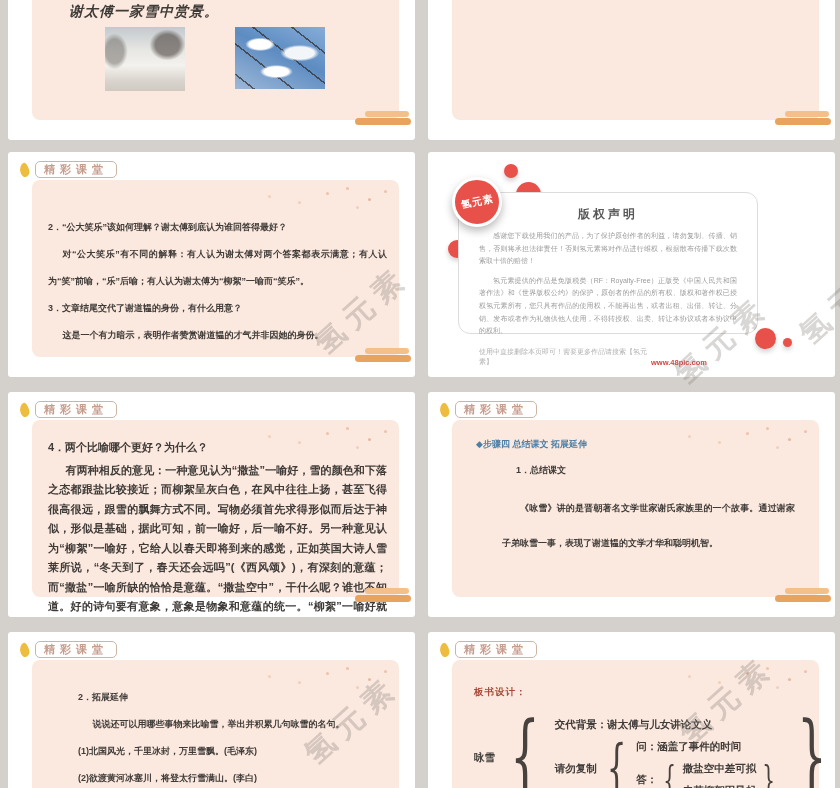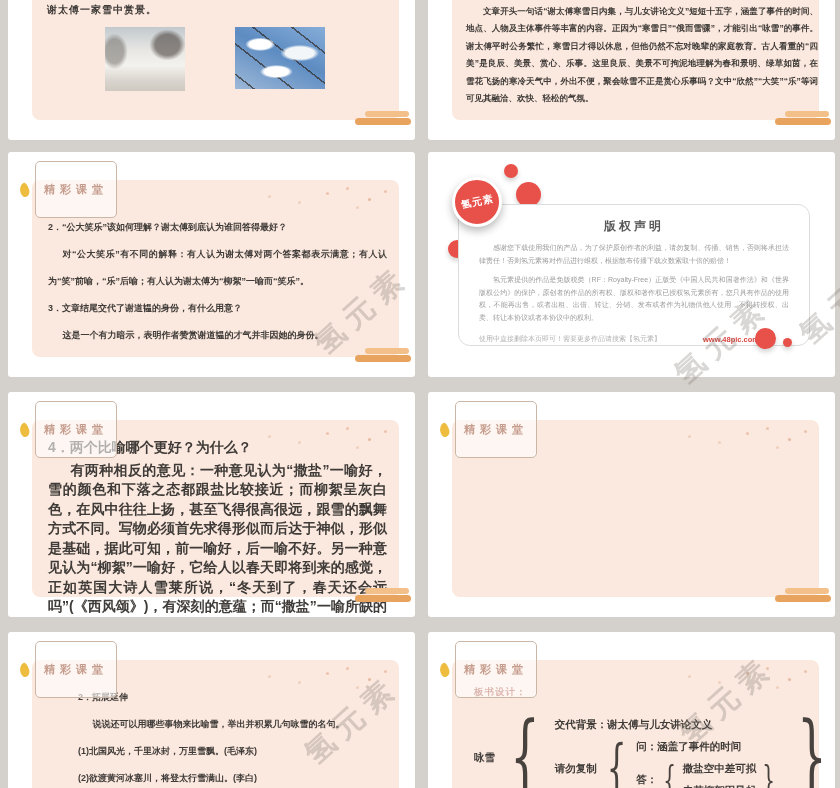--- a/index.html
+++ b/index.html
@@ -9,40 +9,40 @@
 
   
   .slide { position:absolute; width:407px; height:225px; background:#fff; border-radius:3px; overflow:hidden; }
   .r1 { top:-85px; } .r2 { top:152px; } .r3 { top:392px; } .r4 { top:632px; }
   .cl { left:8px; } .cr { left:428px; }
 
   
   .sl-header { position:absolute; top:9px; left:12px; display:flex; align-items:center; gap:6px; z-index:3; }
   .leaf { width:9px; height:14px; background:#eebc3e; border-radius:70% 30% 60% 40%/60% 60% 40% 40%;
           transform:rotate(-18deg); display:inline-block; }
-  .hbox { border:1px solid #cbb6a6; border-radius:5px; padding:20px 8px; color:#c69c8d;
+  .hbox { border:1px solid #cbb6a6; border-radius:5px; padding:0 8px; color:#c69c8d;
           font-size:11px; font-weight:bold; letter-spacing:5px; background:rgba(255,255,255,.6); }
 
   
   .pinkbox { position:absolute; left:24px; right:16px; top:28px; bottom:20px;
              background:#fbe8de; border-radius:8px; }
   .dots { position:absolute; top:12px; right:70px; width:3px; height:3px; border-radius:50%; background:#ecc4ae;
           box-shadow:20px -5px 0 #ecc4ae, 42px 6px 0 #e7b9a0, -28px 9px 0 #f0d0bd,
                      58px -2px 0 #ecc4ae, -58px 3px 0 #f0d0bd, 30px 14px 0 #f0d0bd; }
   .books { position:absolute; right:-12px; bottom:-5px; }
   .books i { display:block; border-radius:4px; }
   .books .b1 { width:44px; height:6px; background:#f3c08a; margin-left:10px; }
   .books .b2 { width:56px; height:7px; background:#e8a45f; margin-top:1px; }
 
   
   .txt { color:#3f3b38; font-weight:bold; }
   .just { text-align:justify; }
 
   
-  .s1-caption { position:absolute; left:39px; top:88px; font-size:10px; letter-spacing:1px; }
+  .s1-caption { position:absolute; left:61px; top:88px; font-size:14px; letter-spacing:1px;font-style:italic; }
   .wimg { position:absolute; top:112px; border:0; }
   .img-landscape { left:97px; width:80px; height:64px;
      background:
        radial-gradient(ellipse 30px 26px at 78% 28%, rgba(60,50,45,.55) 0 40%, transparent 60%),
        radial-gradient(ellipse 22px 30px at 12% 38%, rgba(90,85,80,.45) 0 40%, transparent 60%),
        linear-gradient(180deg,#c2c9cd 0%,#e6e6e3 35%,#f4f2ee 60%,#d8d3cc 85%,#cfc9c1 100%); }
   .img-branches { left:227px; width:90px; height:62px;
      background:
        radial-gradient(ellipse 20px 9px at 28% 28%, #fff 55%, transparent 75%),
        radial-gradient(ellipse 26px 11px at 72% 42%, #f3f6f9 55%, transparent 75%),
@@ -52,41 +52,41 @@
 
   
   .s2-text { position:absolute; left:38px; top:70px; width:352px; font-size:8.5px; line-height:17.5px; }
   .s2-text .ind { text-indent:2em; }
 
   
   .s3-body { padding:34px 12px 0 16px; font-size:9px; line-height:27px; }
   .ans { text-indent:1.6em; }
 
   
-  .cr-box { position:absolute; left:30px; top:52px; width:352px; height:142px;
+  .cr-box { position:absolute; left:30px; top:40px; width:300px; height:142px;
             border:1px solid #dcdcdc; border-radius:12px; background:#fff; z-index:1; }
   .cr-title { text-align:center; margin-top:13px; font-size:12px; letter-spacing:3px; color:#575757; font-weight:bold; }
   .cr-p { font-size:7px; color:#9b9b9b; line-height:1.8; margin:7px 20px 0; text-indent:2em; text-align:justify; }
   .cr-footer { display:flex; align-items:flex-end; margin:9px 20px 0; }
   .cr-note { font-size:7px; color:#b0b0b0; }
   .cr-url { font-size:7.5px; font-weight:bold; color:#d8453e; margin-left:auto; margin-right:30px; }
   .rc { position:absolute; border-radius:50%; background:#e8514a; box-shadow:0 3px 5px rgba(0,0,0,.18); }
   .badge { position:absolute; left:24px; top:25px; width:50px; height:50px; border-radius:50%;
            background:#e8514a; border:3px solid #fff; box-shadow:0 4px 8px rgba(0,0,0,.28);
            display:flex; align-items:center; justify-content:center; z-index:2; }
   .badge span { color:#fff; font-size:10px; font-weight:bold; transform:rotate(-12deg); letter-spacing:1px; }
   .c1 { left:76px; top:12px; width:14px; height:14px; }
   .c2 { left:88px; top:30px; width:25px; height:25px; }
   .c3 { left:20px; top:88px; width:18px; height:18px; }
   .c4 { left:52px; top:101px; width:10px; height:10px; }
   .c5 { left:327px; top:176px; width:21px; height:21px; z-index:2; }
   .c6 { left:355px; top:186px; width:9px; height:9px; z-index:2; }
 
   
-  .s5-body { padding:18px 12px 0 16px; font-size:14px; line-height:19.5px; }
+  .s5-body { padding:18px 12px 0 16px; font-size:11px; line-height:19.5px; }
   .s5-body .ans { margin-top:3px; }
 
   
   .s6-body { padding:18px 14px 0 14px; font-size:9px; }
   .step { color:#4d7fa6; margin-left:10px; font-weight:bold; }
   .s6-item { margin:13px 0 0 50px; }
   .s6-text { margin:14px 10px 0 36px; text-indent:2em; line-height:35px; text-align:justify; }
 
   
   .s7-body { padding:24px 14px 0 46px; font-size:9px; line-height:27px; }
@@ -127,21 +127,20 @@
 
   <div class="slide r1 cr">
     <div class="pinkbox">
       <div class="books">
           <i class="b1"></i>
           <i class="b2"></i>
         </div>
     </div>
     <div class="txt s2-text just">
       <p>辰佳日，却选择一个寒雪日？</p>
-      <p class="ind">文章开头一句话“谢太傅寒雪日内集，与儿女讲论文义”短短十五字，涵盖了事件的时间、地点、人物及主体事件等丰富的内容。正因为“寒雪日”“俄而雪骤”，才能引出“咏雪”的事件。谢太傅平时公务繁忙，寒雪日才得以休息，但他仍然不忘对晚辈的家庭教育。古人看重的“四美”是良辰、美景、赏心、乐事。这里良辰、美景不可拘泥地理解为春和景明、绿草如茵，在雪花飞扬的寒冷天气中，外出不便，聚会咏雪不正是赏心乐事吗？文中“欣然”“大笑”“乐”等词可见其融洽、欢快、轻松的气氛。</p>
     </div>
   </div>
 
   <div class="slide r2 cl">
     <div class="sl-header">
       <span class="leaf"></span>
       <span class="hbox">精彩课堂</span>
     </div>
     <div class="pinkbox">
       <div class="dots"></div>
@@ -197,20 +196,25 @@
     </div>
   </div>
 
   <div class="slide r3 cr">
     <div class="sl-header">
       <span class="leaf"></span>
       <span class="hbox">精彩课堂</span>
     </div>
     <div class="pinkbox">
       <div class="dots"></div>
+      <div class="txt s6-body">
+        <p class="step">◆步骤四 总结课文 拓展延伸</p>
+        <p class="s6-item">1．总结课文</p>
+        <p class="s6-text">《咏雪》讲的是晋朝著名文学世家谢氏家族里的一个故事。通过谢家子弟咏雪一事，表现了谢道韫的文学才华和聪明机智。</p>
+      </div>
       <div class="books">
           <i class="b1"></i>
           <i class="b2"></i>
         </div>
     </div>
   </div>
 
   <div class="slide r4 cl">
     <div class="sl-header">
       <span class="leaf"></span>

